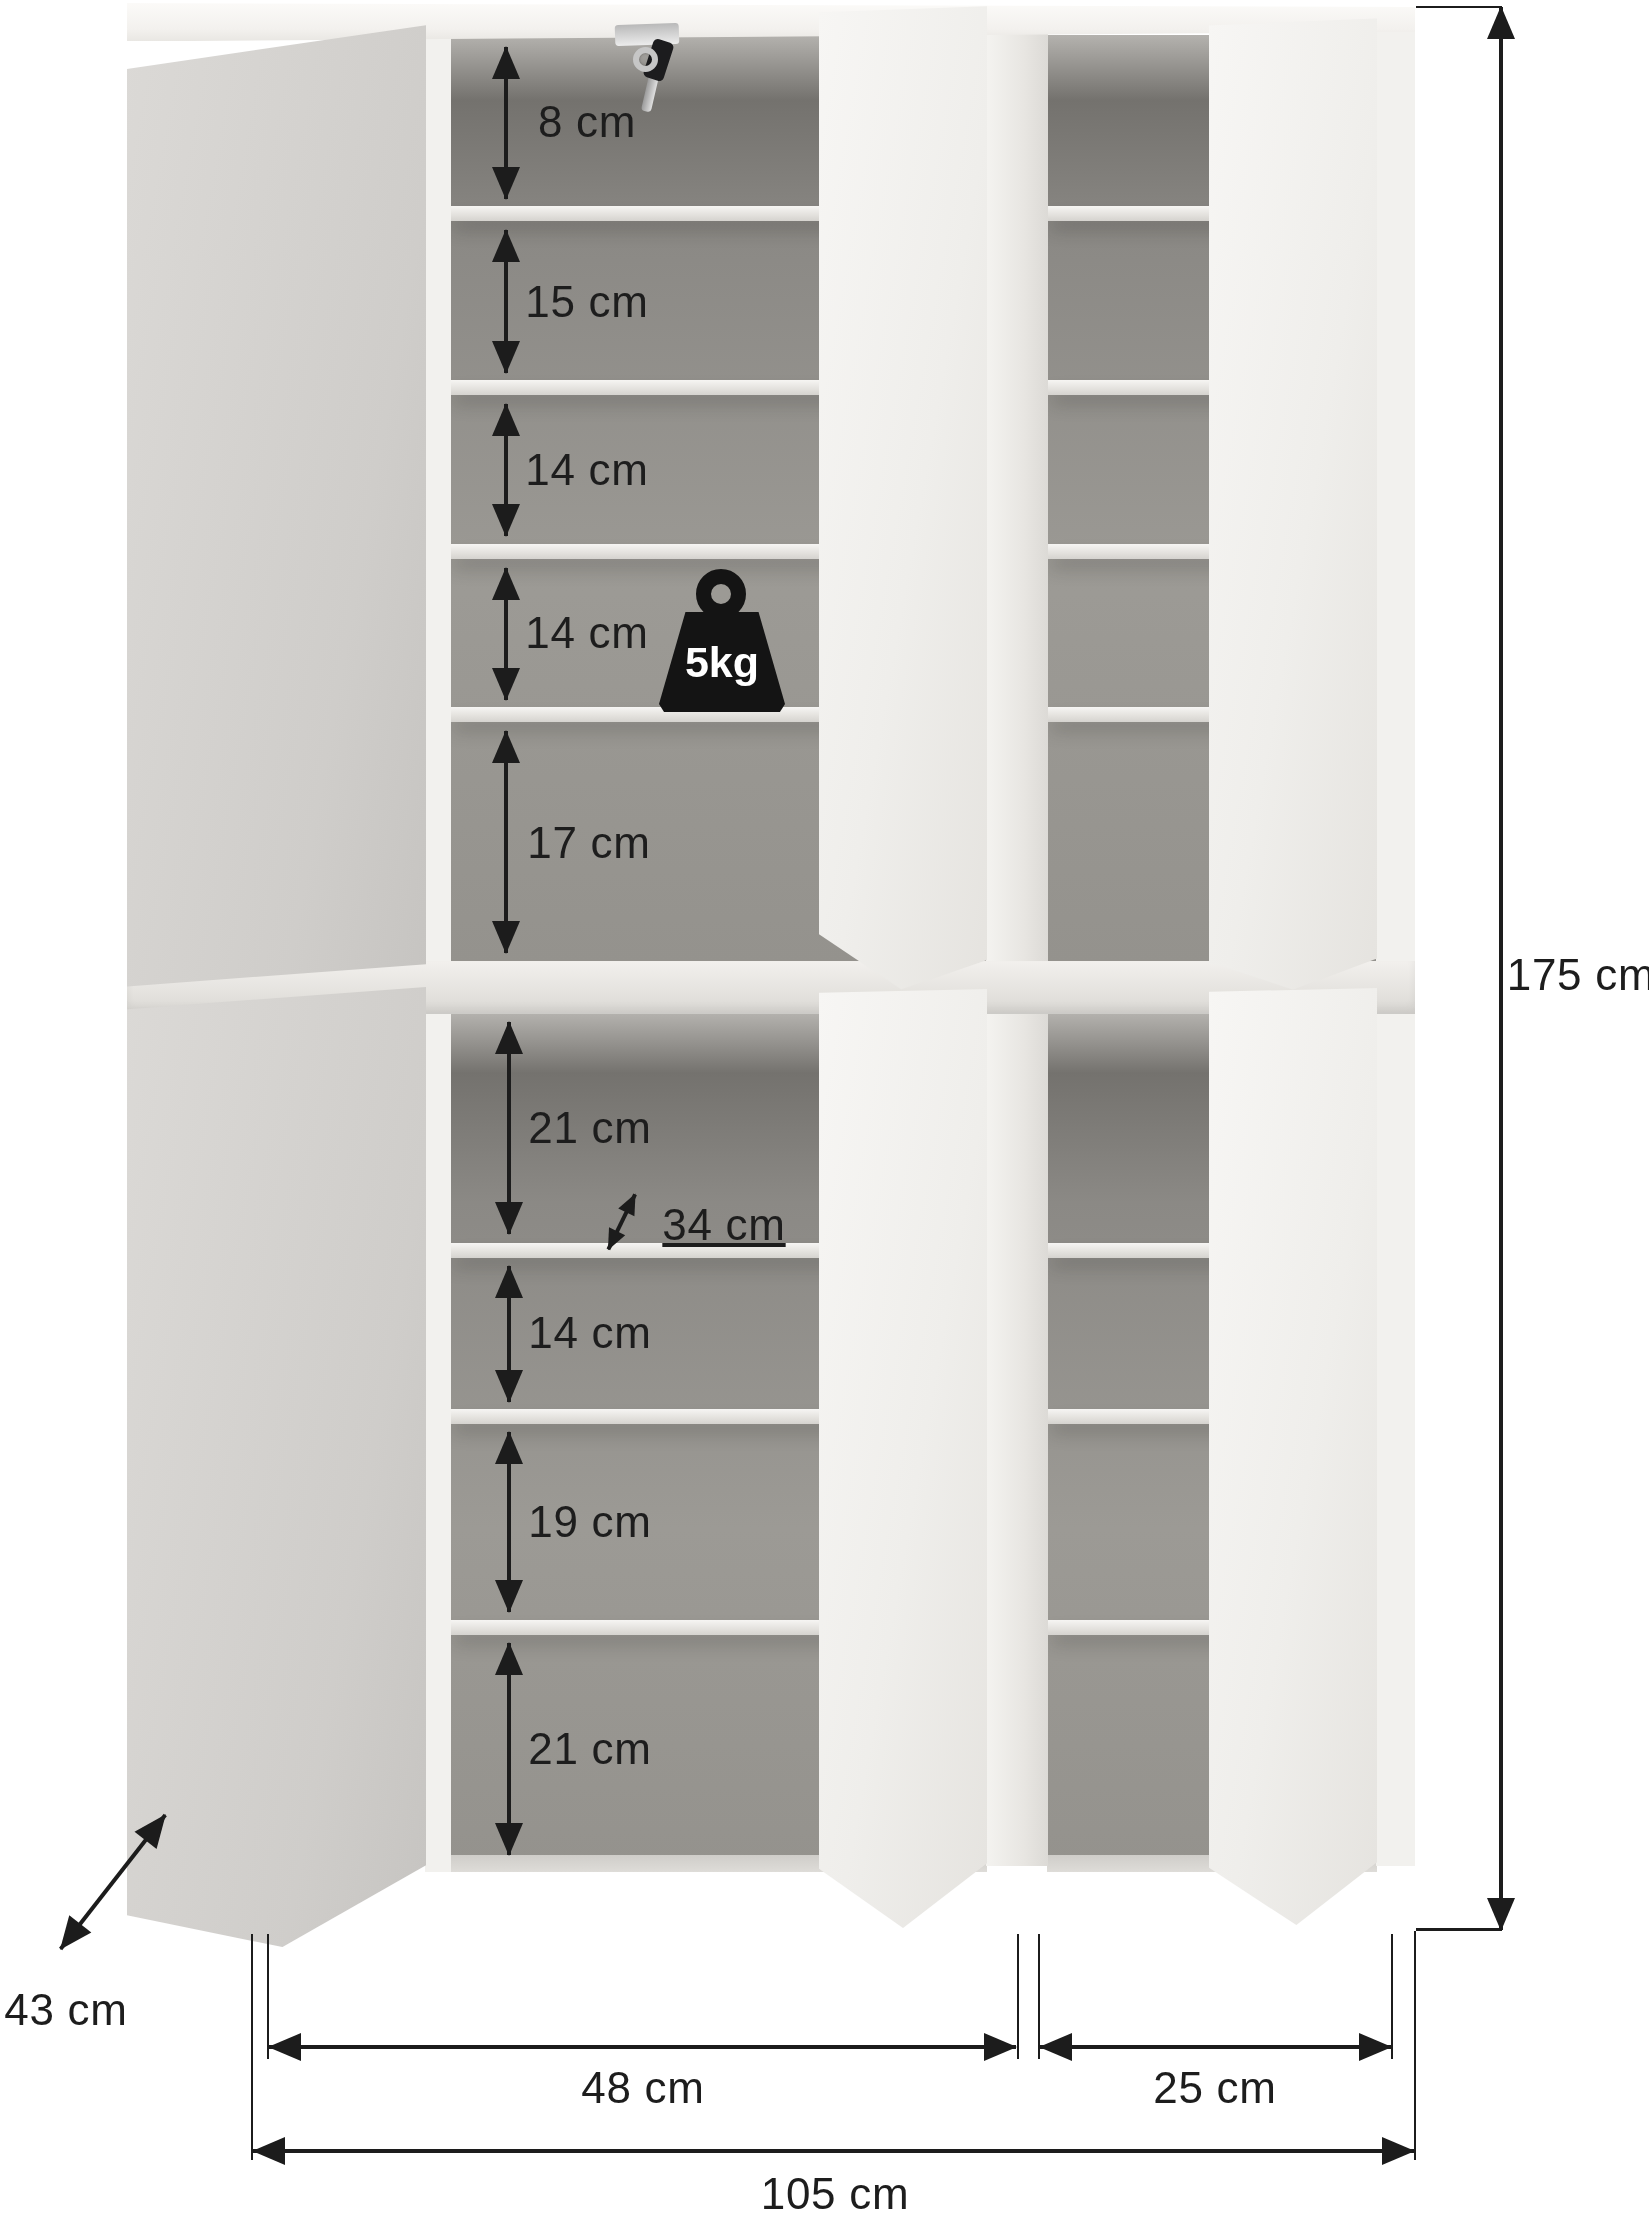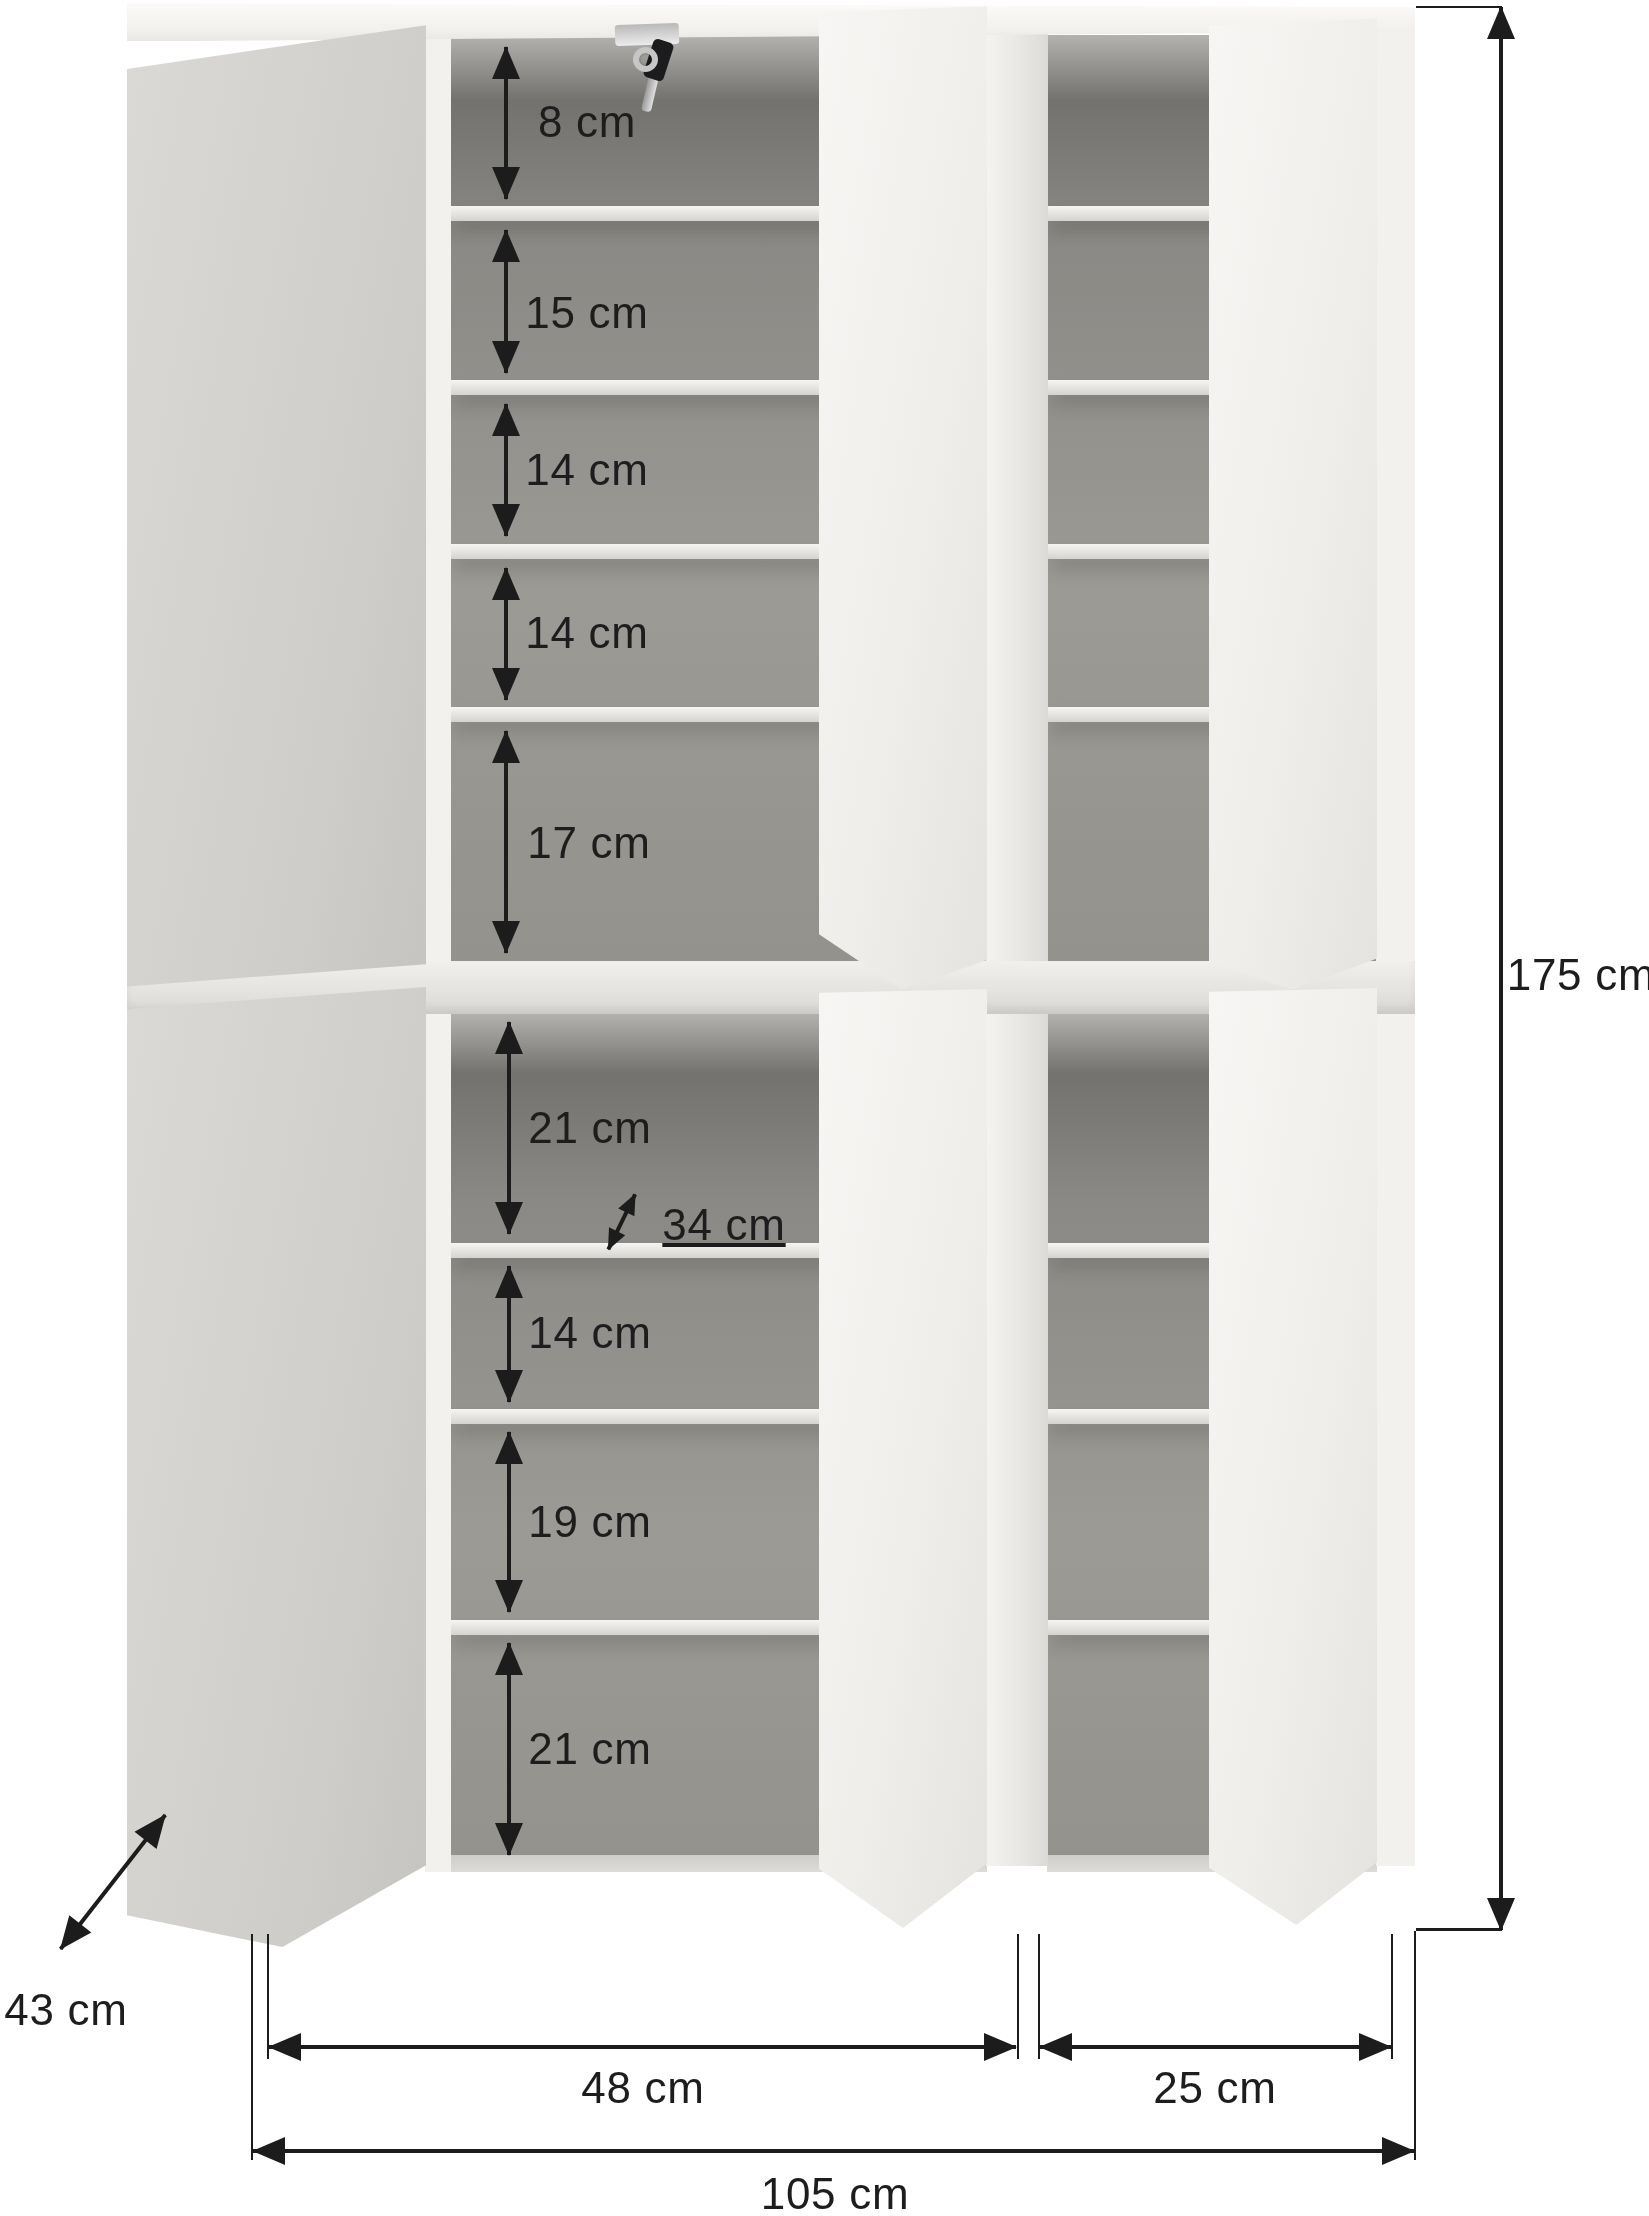--- a/index.html
+++ b/index.html
@@ -117,25 +117,30 @@
   <div class="door door-front" style="left:1209px;top:988px;width:168px;height:939px;
        clip-path:polygon(0 0.4%,100% 0%,100% 93.1%,52% 99.8%,0 93.7%);"></div>
 
   <div class="key">
     <div class="plate"></div>
     <div class="shaft"></div>
     <div class="head"></div>
     <div class="ring"></div>
   </div>
 
+  <div class="badge">
+    <div class="ring"></div>
+    <div class="body"></div>
+    <div class="kg">5kg</div>
+  </div>
 
   <div class="dim-v" style="left:504px;top:47px;height:152px;"></div>
   <span class="lbl" style="left:587px;top:122px;">8 cm</span>
   <div class="dim-v" style="left:504px;top:230px;height:143px;"></div>
-  <span class="lbl" style="left:587px;top:313px;">15 cm</span>
+  <span class="lbl" style="left:587px;top:302px;">15 cm</span>
   <div class="dim-v" style="left:504px;top:404px;height:132px;"></div>
   <span class="lbl" style="left:587px;top:470px;">14 cm</span>
   <div class="dim-v" style="left:504px;top:568px;height:132px;"></div>
   <span class="lbl" style="left:587px;top:633px;">14 cm</span>
   <div class="dim-v" style="left:504px;top:731px;height:222px;"></div>
   <span class="lbl" style="left:589px;top:843px;">17 cm</span>
 
   <div class="dim-v" style="left:507px;top:1022px;height:212px;"></div>
   <span class="lbl" style="left:590px;top:1128px;">21 cm</span>
   <div class="dim-v" style="left:507px;top:1266px;height:136px;"></div>

